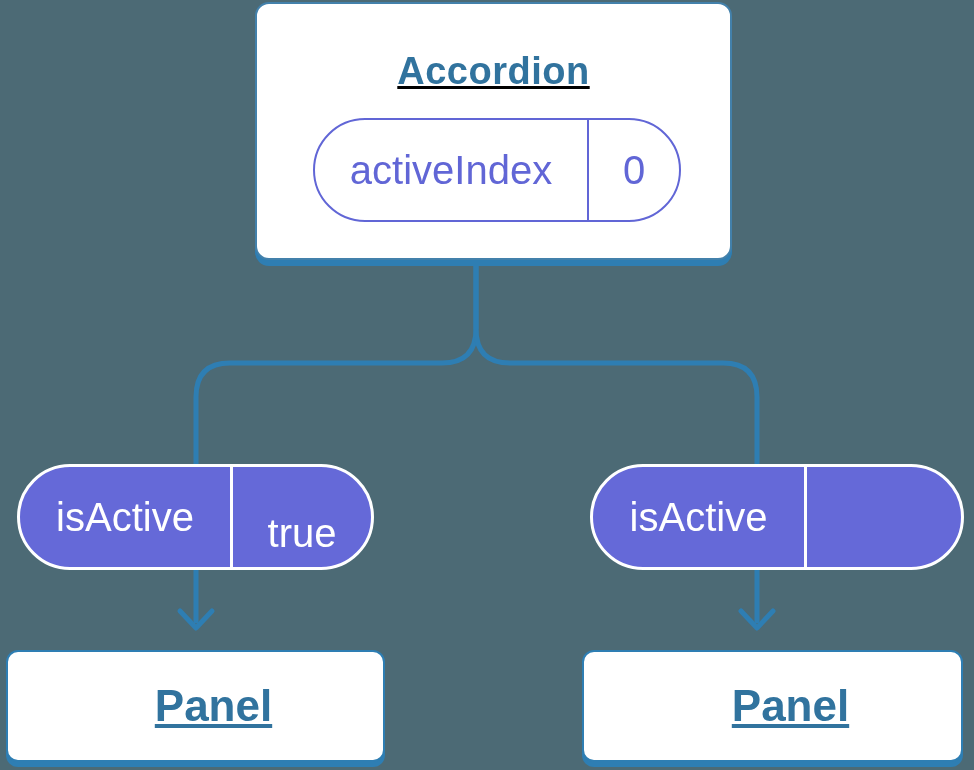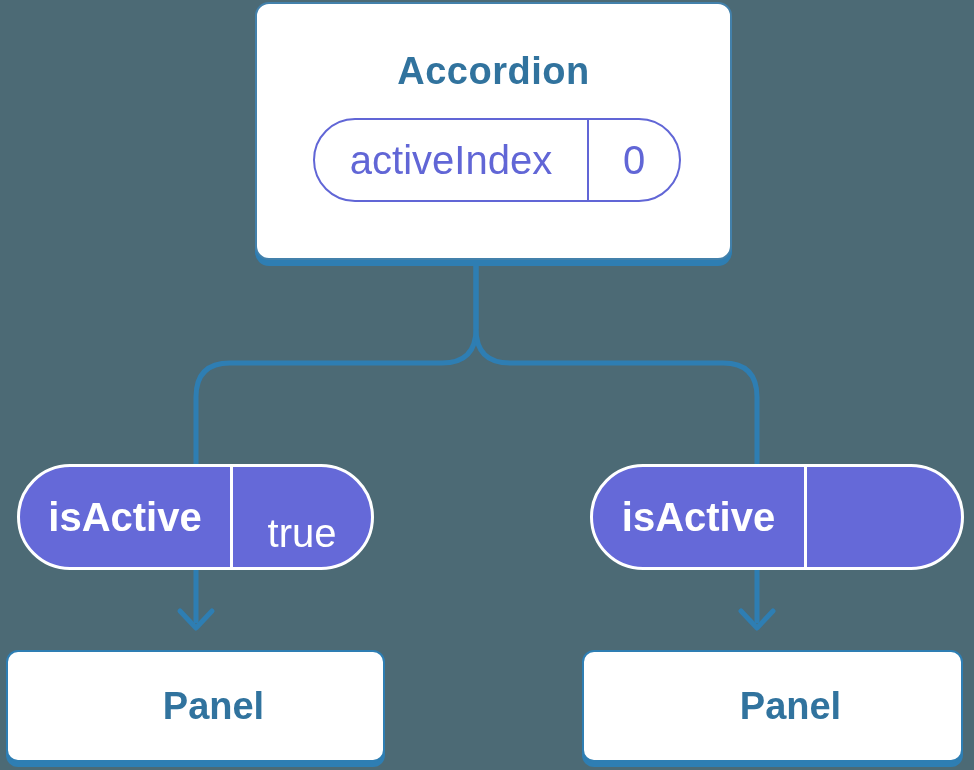--- a/index.html
+++ b/index.html
@@ -38,37 +38,38 @@
     stroke-linejoin:round;
   }
   .component-box{
     position:absolute;
     background:var(--box-fill);
     border:2px solid var(--box-border);
     border-radius:14px;
     box-shadow:0 6px 0 0 var(--connector);
     box-sizing:border-box;
     z-index:1;
+    text-decoration:underline;
   }
   .root-box{
     left:255px; top:2px;
     width:477px; height:258px;
   }
   .component-title{
     margin-top:46px;
     text-align:center;
     font-size:38px;
     font-weight:600;
     color:var(--heading-text);
     letter-spacing:0.5px;
   }
   .state-pill{
     position:absolute;
     left:56px; top:114px;
-    width:368px; height:84px;
+    width:368px; height:104px;
     border:2.5px solid var(--pill-outline);
     border-radius:52px;
     box-sizing:border-box;
     display:flex;
     align-items:stretch;
     color:var(--pill-outline);
     font-size:40px;
     background:var(--box-fill);
   }
   .state-pill .seg-name{
@@ -97,41 +98,40 @@
     overflow:hidden;
     color:var(--pill-text-light);
     font-size:40px;
     z-index:2;
   }
   .prop-pill .seg-name{
     width:210px;
     display:flex;
     align-items:center;
     justify-content:center;
-    font-weight:bold;
   }
   .prop-pill .divider{
     width:3px;
     background:var(--pill-divider);
   }
   .prop-pill .seg-value{
     flex:1;
     display:flex;
     align-items:center;
     justify-content:center;
     margin-top:32px;
   }
   .pill-left{ left:17px;  width:357px; }
   .pill-right{ left:590px; width:374px; }
   .pill-right .seg-name{ width:211px; }
   .panel-box{
     display:flex;
     align-items:center;
     justify-content:center;
-    font-size:38px;
+    font-size:44px;
     font-weight:600;
     color:var(--heading-text);
     border-radius:12px;
     box-shadow:0 5px 0 0 var(--connector);
     border:2px solid var(--connector);
     padding-left:36px;
   }
   .panel-left{  left:6px;   top:650px; width:379px; height:112px; }
   .panel-right{ left:582px; top:650px; width:381px; height:112px; }
 </style>

